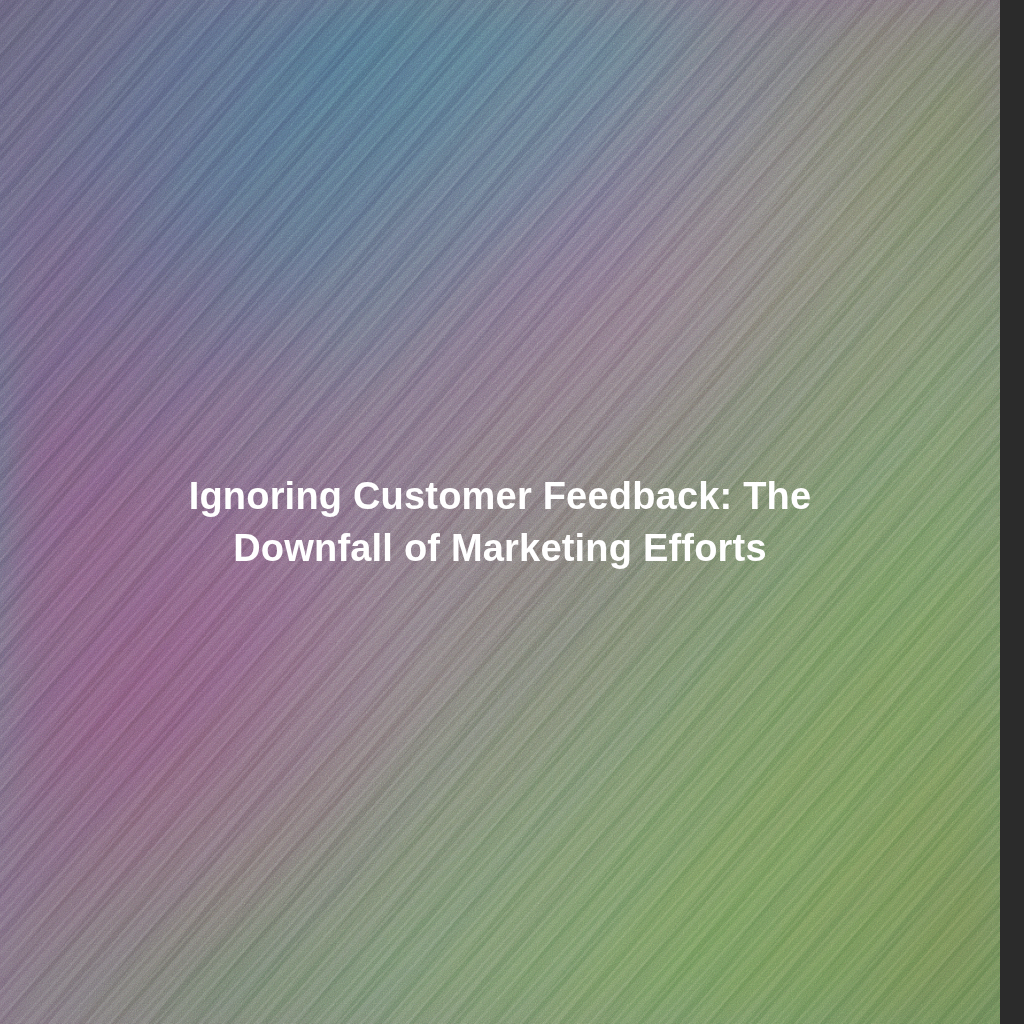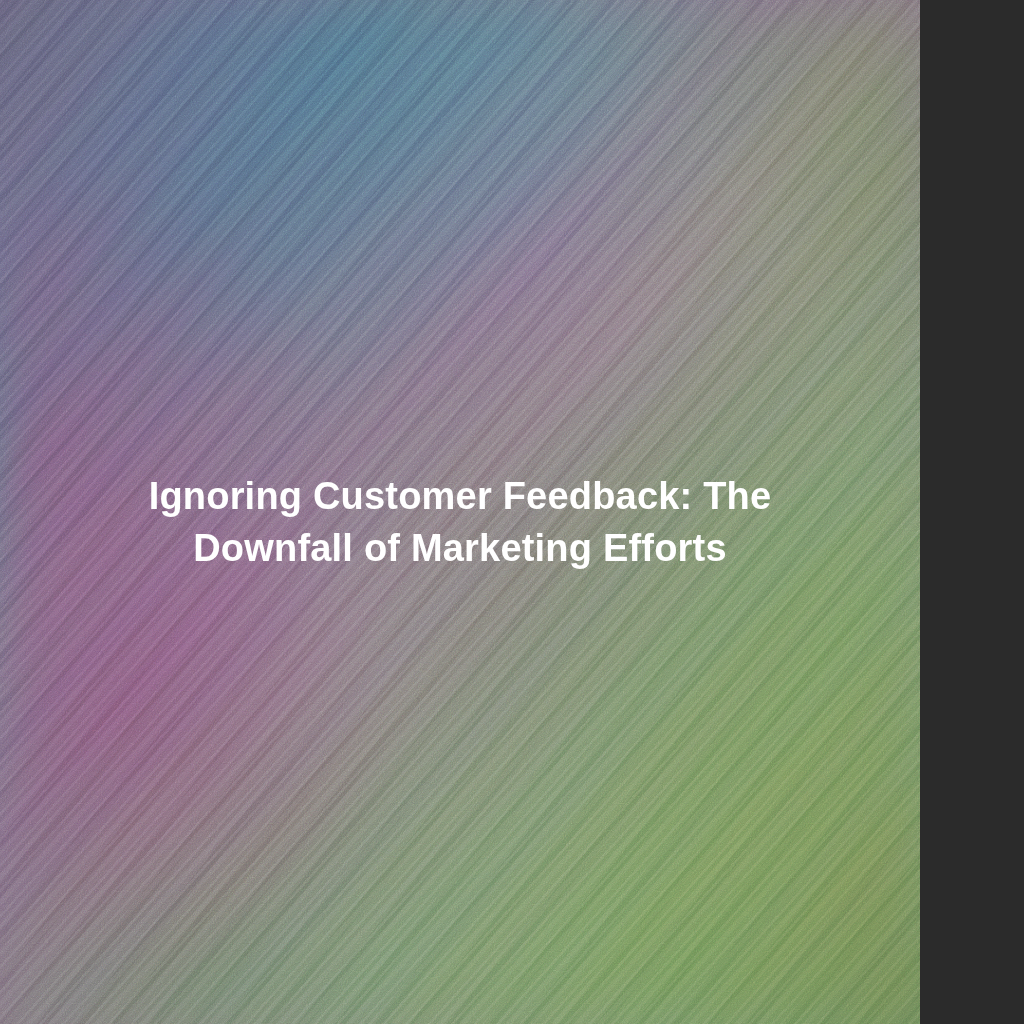--- a/index.html
+++ b/index.html
@@ -7,21 +7,21 @@
     margin: 0;
     padding: 0;
     background: #2b2b2b;
   }
   body {
     font-family: "Liberation Sans", sans-serif;
   }
 
   #canvas {
     position: relative;
-    width: 920px;
+    width: 1000px;
     height: 1024px;
     overflow: hidden;
     background: #7b8a78;
   }
 
   
   .bg-layer {
     position: absolute;
     inset: 0;
     pointer-events: none;

